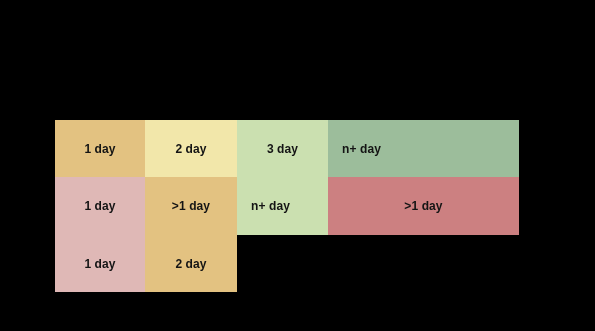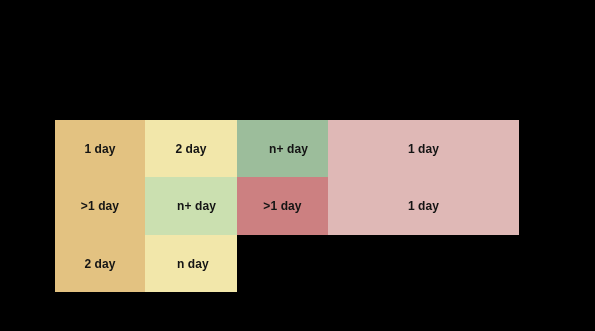--- a/index.html
+++ b/index.html
@@ -43,21 +43,21 @@
     align-items: center;
     box-sizing: border-box;
     overflow: hidden;
   }
 
   .cell.align-center {
     justify-content: center;
   }
   .cell.align-left {
     justify-content: flex-start;
-    padding-left: 32px;
+    padding-left: 14px;
   }
 
   .cell-label {
     font-family: "Liberation Sans", sans-serif;
     font-size: 12px;
     font-weight: bold;
     color: #141414;
     letter-spacing: 0.1px;
     line-height: 1;
     white-space: nowrap;
@@ -68,20 +68,23 @@
 
 <div id="canvas">
   <div id="grid">
 
     <div class="cell align-center" style="background-color: rgb(227, 194, 129);">
       <span class="cell-label" style="color: rgb(20, 20, 20);">1 day</span>
     </div>
     <div class="cell align-center" style="background-color: rgb(242, 231, 170);">
       <span class="cell-label" style="color: rgb(20, 20, 20);">2 day</span>
     </div>
+    <div class="cell align-center" style="background-color: rgb(203, 224, 176);">
+      <span class="cell-label" style="color: rgb(20, 20, 20);">3 day</span>
+    </div>
     <div class="cell align-left" style="background-color: rgb(156, 189, 155);">
       <span class="cell-label" style="color: rgb(20, 20, 20);">n+ day</span>
     </div>
 
     <div class="cell align-center" style="background-color: rgb(223, 184, 182);">
       <span class="cell-label" style="color: rgb(20, 20, 20);">1 day</span>
     </div>
     <div class="cell align-center" style="background-color: rgb(227, 194, 129);">
       <span class="cell-label" style="color: rgb(20, 20, 20);">&gt;1 day</span>
     </div>
@@ -91,18 +94,15 @@
 
     <div class="cell align-center" style="background-color: rgb(204, 128, 129);">
       <span class="cell-label" style="color: rgb(20, 20, 20);">&gt;1 day</span>
     </div>
     <div class="cell align-center" style="background-color: rgb(223, 184, 182);">
       <span class="cell-label" style="color: rgb(20, 20, 20);">1 day</span>
     </div>
     <div class="cell align-center" style="background-color: rgb(227, 194, 129);">
       <span class="cell-label" style="color: rgb(20, 20, 20);">2 day</span>
     </div>
-    <div class="cell align-left" style="background-color: rgb(242, 231, 170);">
-      <span class="cell-label" style="color: rgb(20, 20, 20);">n day</span>
-    </div>
 
   </div>
 </div>
 
 </body></html>

